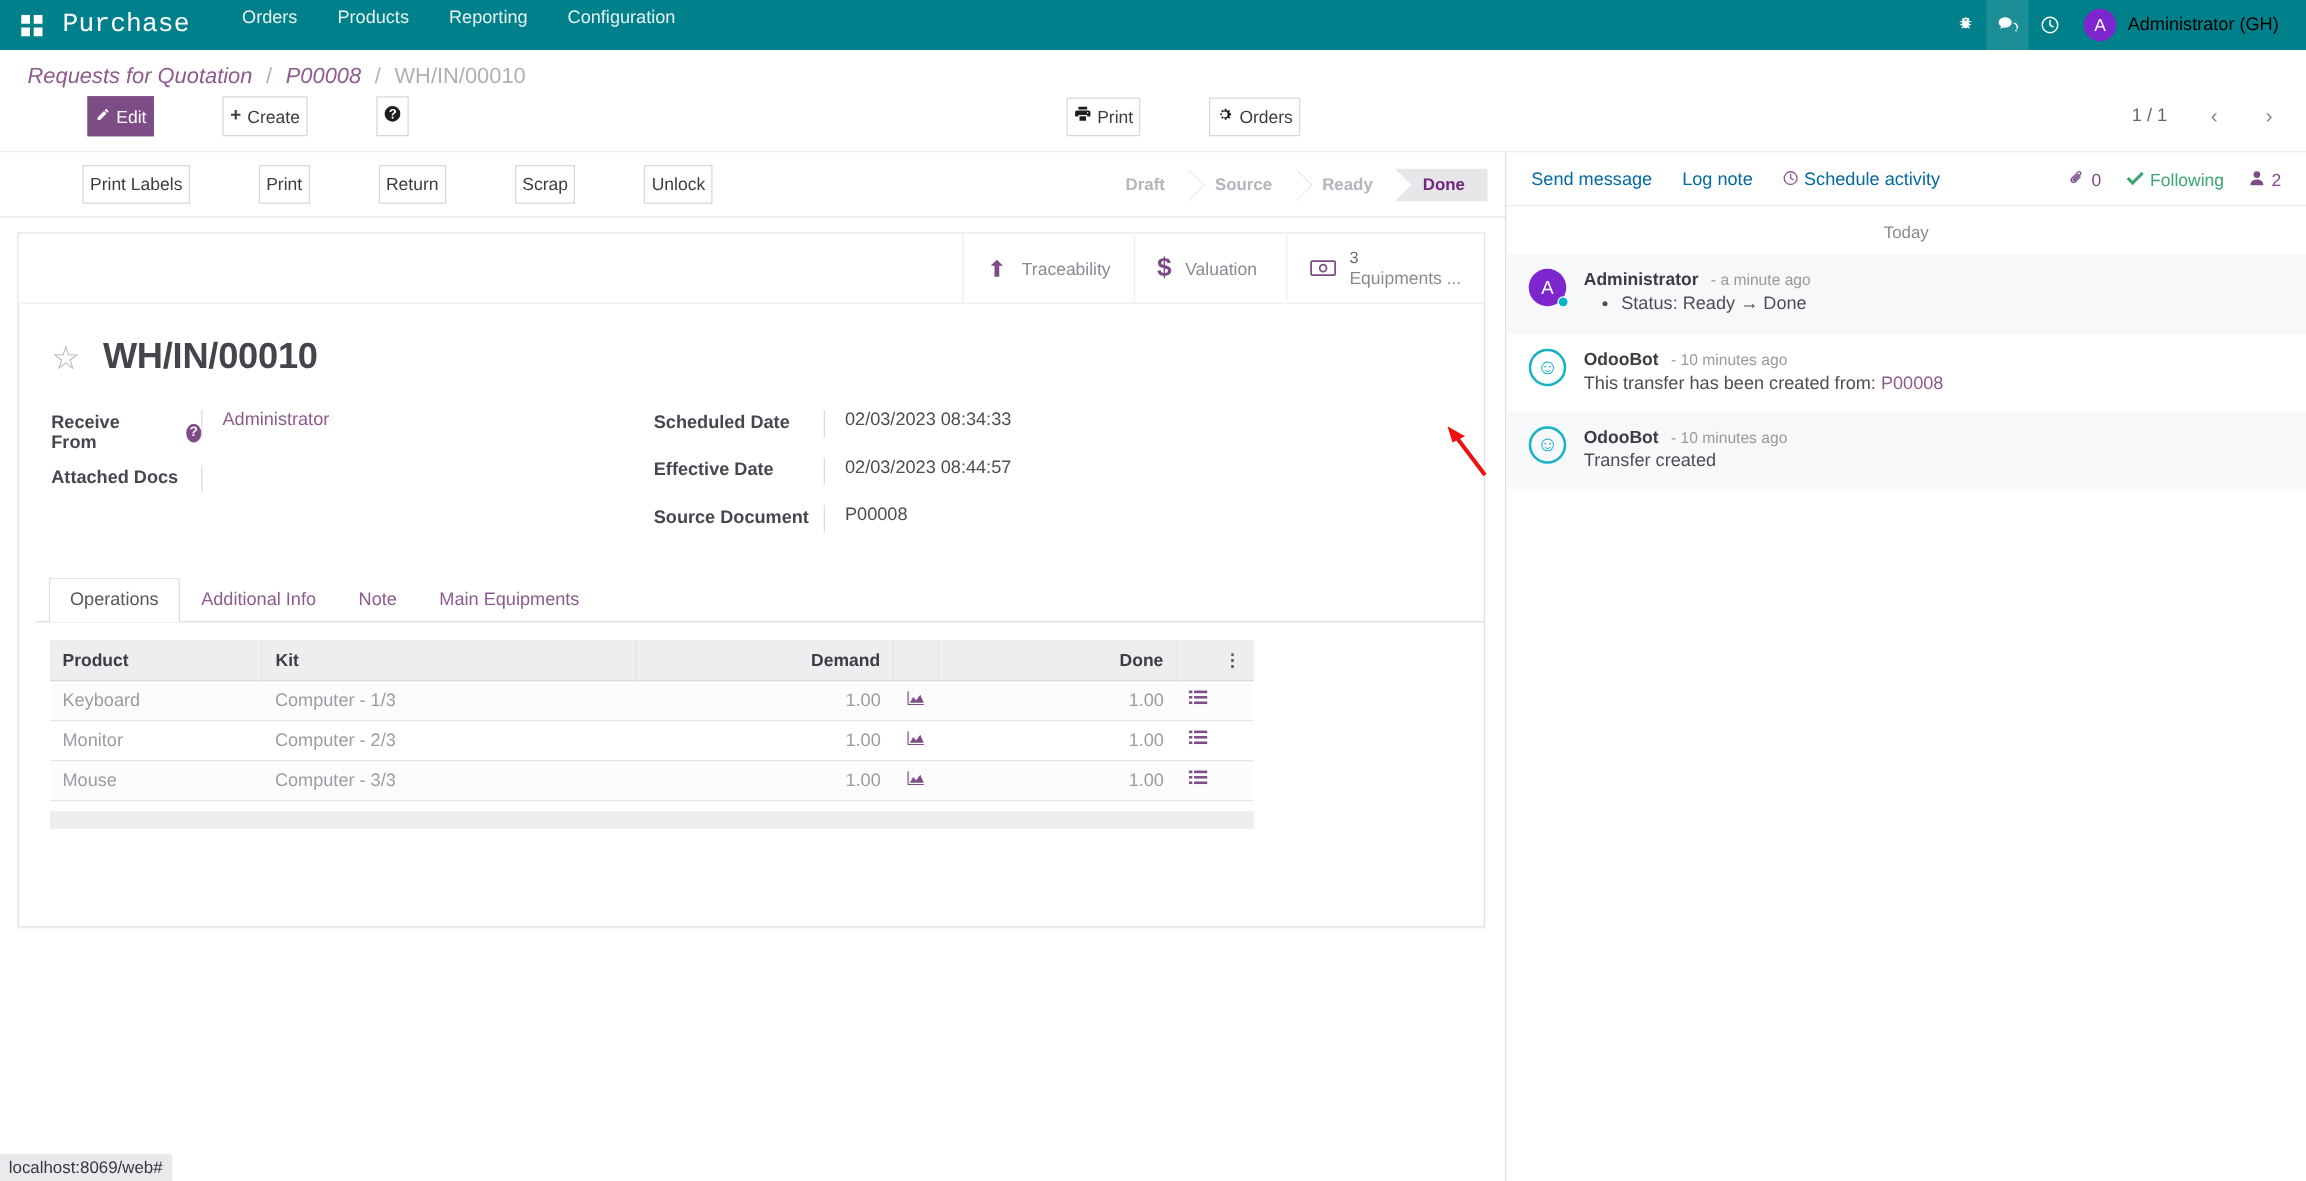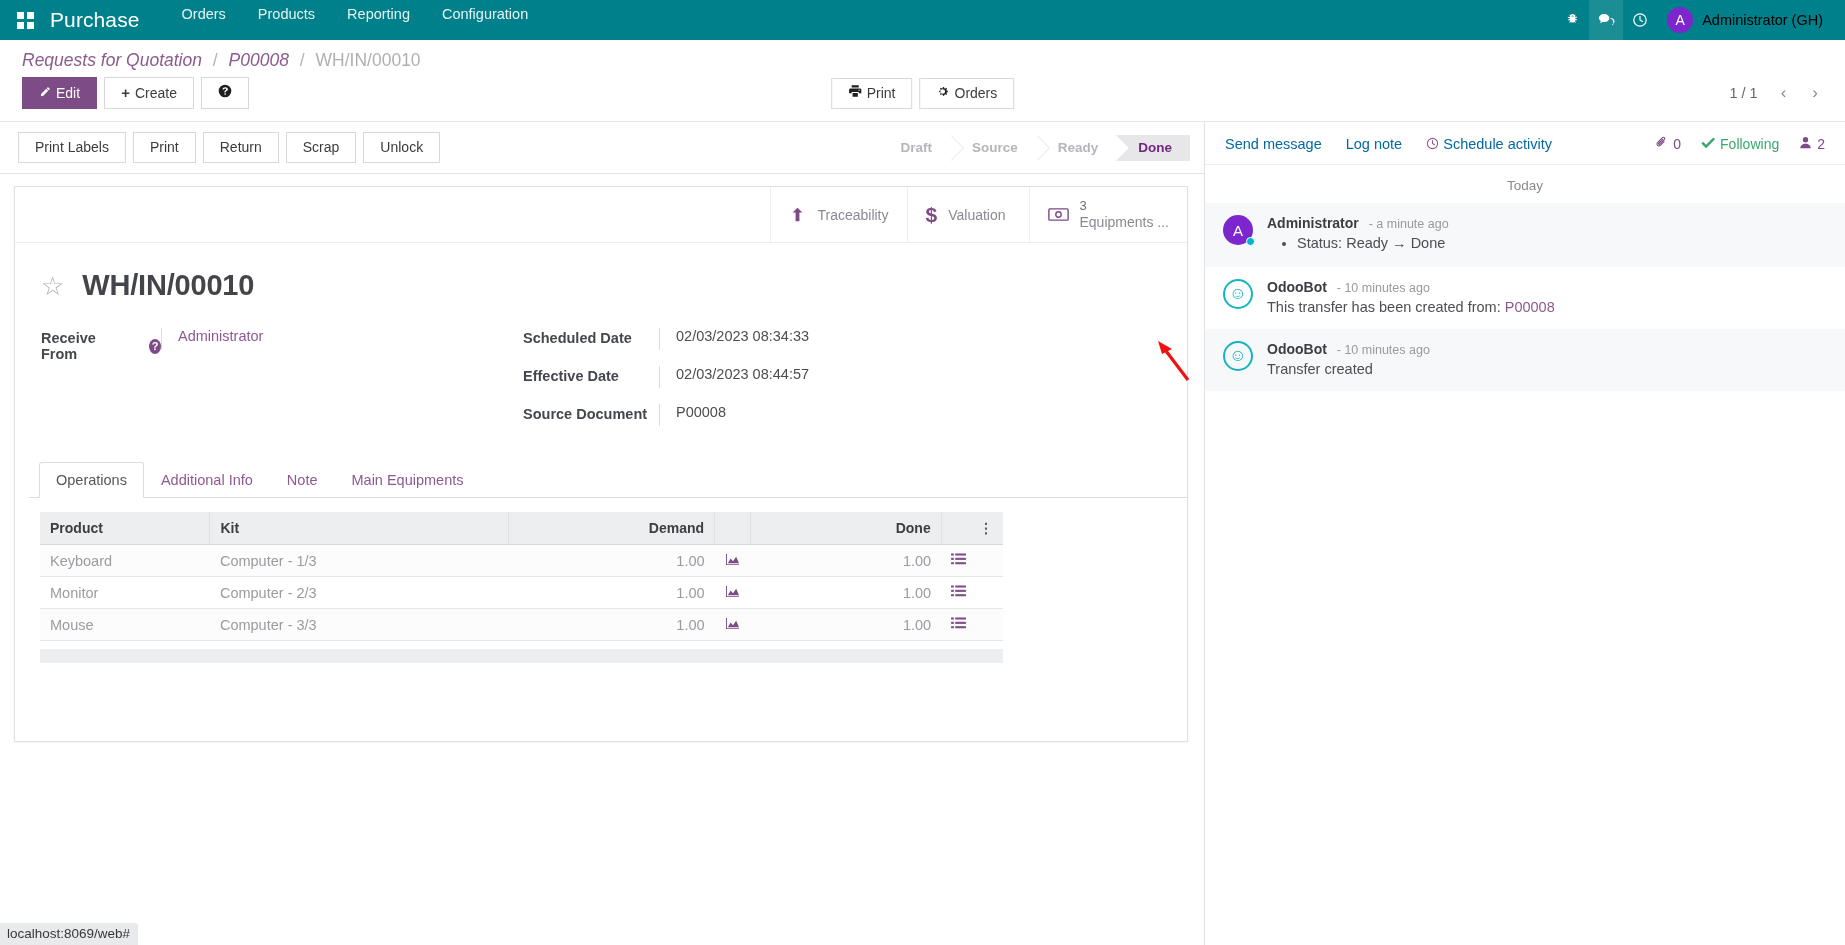--- a/index.html
+++ b/index.html
@@ -12,21 +12,21 @@
   }
 
   
   .navbar {
     height: 40px; background: #00808a; display: flex; align-items: center;
     color: #ffffff; padding: 0 8px;
   }
   .apps-grid { width: 34px; display: flex; align-items: center; justify-content: center; cursor: pointer; }
   .apps-grid .g { display: grid; grid-template-columns: 7px 7px; grid-template-rows: 7px 7px; gap: 3px; }
   .apps-grid .g i { background: #fff; display: block; }
-  .brand { font-size: 21px; padding: 0 26px 0 8px; letter-spacing: .1px; cursor: pointer; }
+  .brand { font-size: 21px; padding: 0 26px 0 8px; letter-spacing: .1px; cursor: pointer; font-family: Liberation Mono, monospace; }
   .nav-item { padding: 0 16px; height: 52px; line-height: 40px; font-size: 14.5px; cursor: pointer; color: #e6f3f4; }
   .nav-right { margin-left: auto; display: flex; align-items: center; height: 40px; }
   .nav-icon { width: 34px; height: 40px; display: flex; align-items: center; justify-content: center; cursor: pointer; color: #eaf6f7; }
   .nav-icon.active { background: rgba(255,255,255,.10); }
   .user-menu { display: flex; align-items: center; gap: 9px; padding: 0 14px 0 10px; cursor: pointer; }
   .avatar-circle {
     width: 26px; height: 26px; border-radius: 50%; background: #7d26cd; color: #fff;
     display: flex; align-items: center; justify-content: center; font-size: 14px;
   }
   .user-name { font-size: 14.5px; color: #000000; }
@@ -34,27 +34,27 @@
   
   .control-panel { background: #fff; border-bottom: 1px solid #e6e6e6; padding: 0 14px; }
   .breadcrumb { padding: 10px 0 2px 8px; font-size: 17.5px; }
   .bc-link { color: #8d5a8e; cursor: pointer; font-style: italic; }
   .bc-sep { color: #b3b3b3; margin: 0 6px; }
   .bc-current { color: #aeb0b4; }
 
   .cp-row { display: flex; align-items: center; padding: 4px 0 12px 8px; position: relative; }
   .btn {
     border: 1px solid #d8d8d8; background: #fff; color: #3c3c3c;
-    font-size: 14px; padding: 5px 16px; cursor: pointer; font-family: inherit;
-    display: inline-flex; align-items: center; gap: 5px; line-height: 1.35;
+    font-size: 14px; padding: 5px 5px; cursor: pointer; font-family: inherit;
+    display: inline-flex; align-items: center; gap: 5px; line-height: 1.35; margin-left: 48px;
   }
   .btn-primary { background: #7d4b86; border-color: #7d4b86; color: #fff; }
   .btn-group { display: flex; gap: 7px; }
   .cp-center { position: absolute; left: 50%; transform: translateX(-50%); display: flex; gap: 7px; }
-  .pager { margin-left: auto; display: flex; align-items: center; gap: 20px; color: #666; font-size: 14.5px; padding-right: 10px; }
+  .pager { margin-left: auto; display: flex; align-items: center; gap: 32px; color: #666; font-size: 14.5px; padding-right: 10px; }
   .pager-arrow { cursor: pointer; color: #8a8a8a; font-size: 17px; padding: 0 3px; }
 
   
   .content { display: flex; height: 905px; }
   .form-area { width: 1204px; background: #ffffff; position: relative; }
   .chatter { flex: 1; border-left: 1px solid #e0e0e0; background: #fff; }
 
   
   .sheet-head {
     display: flex; align-items: center; padding: 10px 14px 10px 18px;
@@ -335,20 +335,26 @@
         </div>
 
         <div class="fields">
           <div class="fcol">
             <div class="frow">
               <div class="flabel">
                 <span>Receive From</span>
                 <span class="help-ico">?</span>
               </div>
               <div class="fvalue link">Administrator</div>
+            </div>
+            <div class="frow">
+              <div class="flabel">
+                <span>Attached Docs</span>
+              </div>
+              <div class="fvalue empty"></div>
             </div>
           </div>
 
           <div class="fcol right">
             <div class="frow">
               <div class="flabel wide">
                 <span>Scheduled Date</span>
               </div>
               <div class="fvalue">02/03/2023 08:34:33</div>
             </div>

